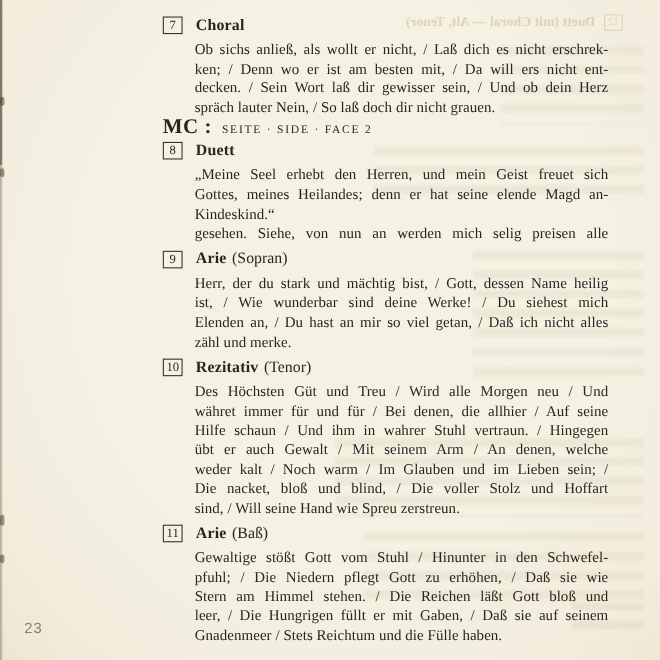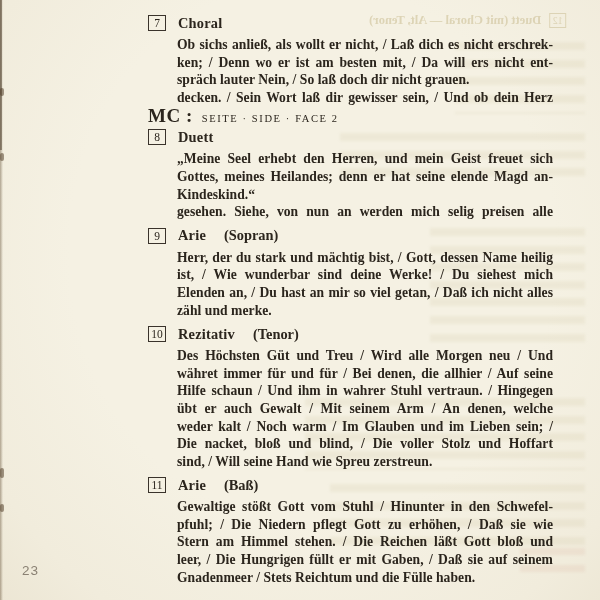--- a/index.html
+++ b/index.html
@@ -34,24 +34,24 @@
   .bleed-box{display:inline-block;border:1px solid #d9cfae;width:15px;height:13px;
     line-height:13px;text-align:center;font-size:10px;font-weight:normal;}
   
   .content{position:absolute;left:148px;top:14px;width:405px;}
   .sec-header{display:flex;align-items:center;height:18px;margin-bottom:4px;
     font-size:14.4px;white-space:nowrap;}
   .num-box{flex:0 0 auto;width:16px;height:14px;border:1px solid #3a332b;
     font-size:11.5px;font-weight:normal;line-height:14px;text-align:center;
     margin-right:12px;color:#2b251d;}
   .sec-title{font-weight:bold;letter-spacing:.2px;text-align:right;}
-  .sec-sub{font-weight:bold;margin-left:18px;}
+  .sec-sub{font-weight:normal;margin-left:5px;}
   .sec-lines{margin-left:29px;width:376px;font-size:13.6px;line-height:17.6px;
     letter-spacing:.05px;}
-  .line{text-align:justify;text-align-last:justify;font-weight:bold;}
+  .line{text-align:justify;text-align-last:justify;}
   .line.last{text-align-last:left;}
   .mc-row{height:20px;line-height:20px;text-align:left;padding-right:2px;white-space:nowrap;}
   .mc-label{font-size:19px;font-weight:bold;letter-spacing:.5px;}
   .mc-sides{font-size:10.5px;letter-spacing:1.6px;margin-left:5px;}
   .kantate{margin-left:29px;height:18px;line-height:18px;font-weight:bold;
     font-size:14.2px;letter-spacing:.2px;white-space:nowrap;}
   #rest-sections .section{margin-top:6px;}
   #rest-sections .section:first-child{margin-top:2px;}
   .page-num{position:absolute;left:22px;top:563px;
     font-family:"Liberation Sans","DejaVu Sans",sans-serif;
@@ -84,22 +84,22 @@
     <div id="top-sections">
         <section class="section">
     <div class="sec-header">
       <span class="num-box">7</span>
       <span class="sec-title">Choral</span>
 
     </div>
     <div class="sec-lines">
             <div class="line">Ob sichs anließ, als wollt er nicht, / Laß dich es nicht erschrek-</div>
             <div class="line">ken; / Denn wo er ist am besten mit, / Da will ers nicht ent-</div>
+            <div class="line">decken. / Sein Wort laß dir gewisser sein, / Und ob dein Herz</div>
             <div class="line last">spräch lauter Nein, / So laß doch dir nicht grauen.</div>
-            <div class="line">decken. / Sein Wort laß dir gewisser sein, / Und ob dein Herz</div>
           </div>
   </section>
       </div>
 
     <div class="mc-row">
       <span class="mc-label">MC :</span>
       <span class="mc-sides">SEITE · SIDE · FACE 2</span>
     </div>
 
 

